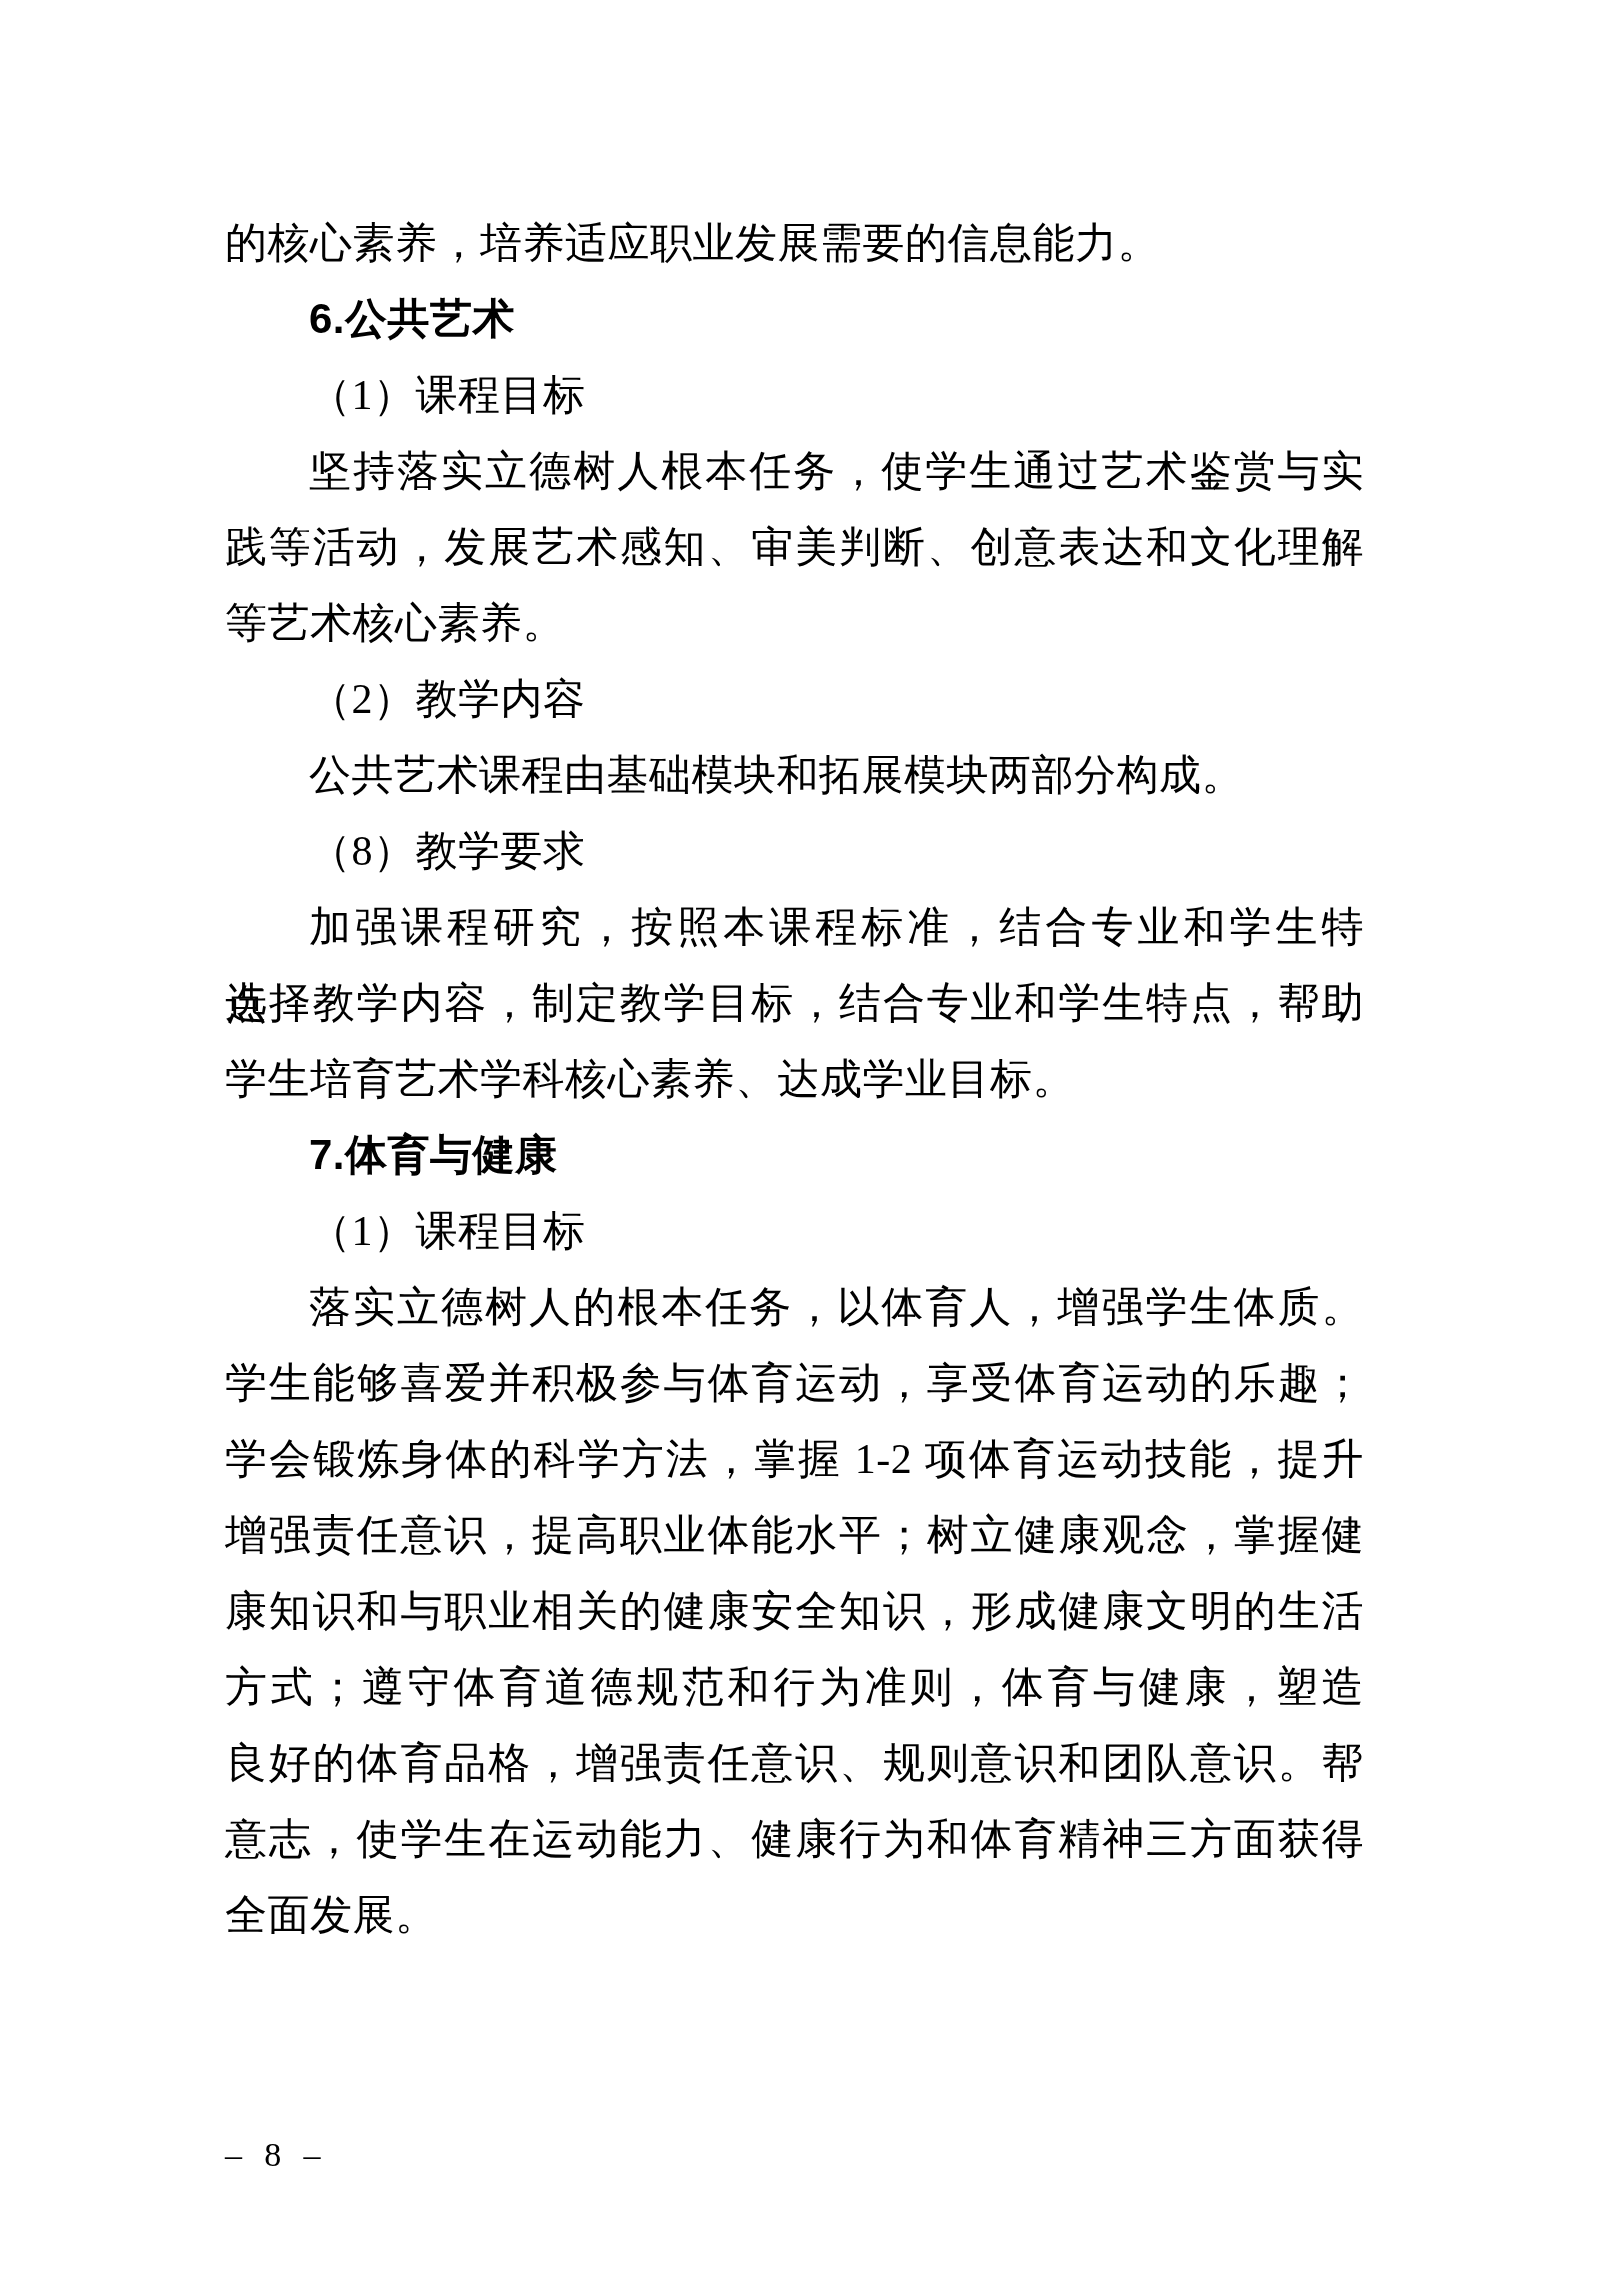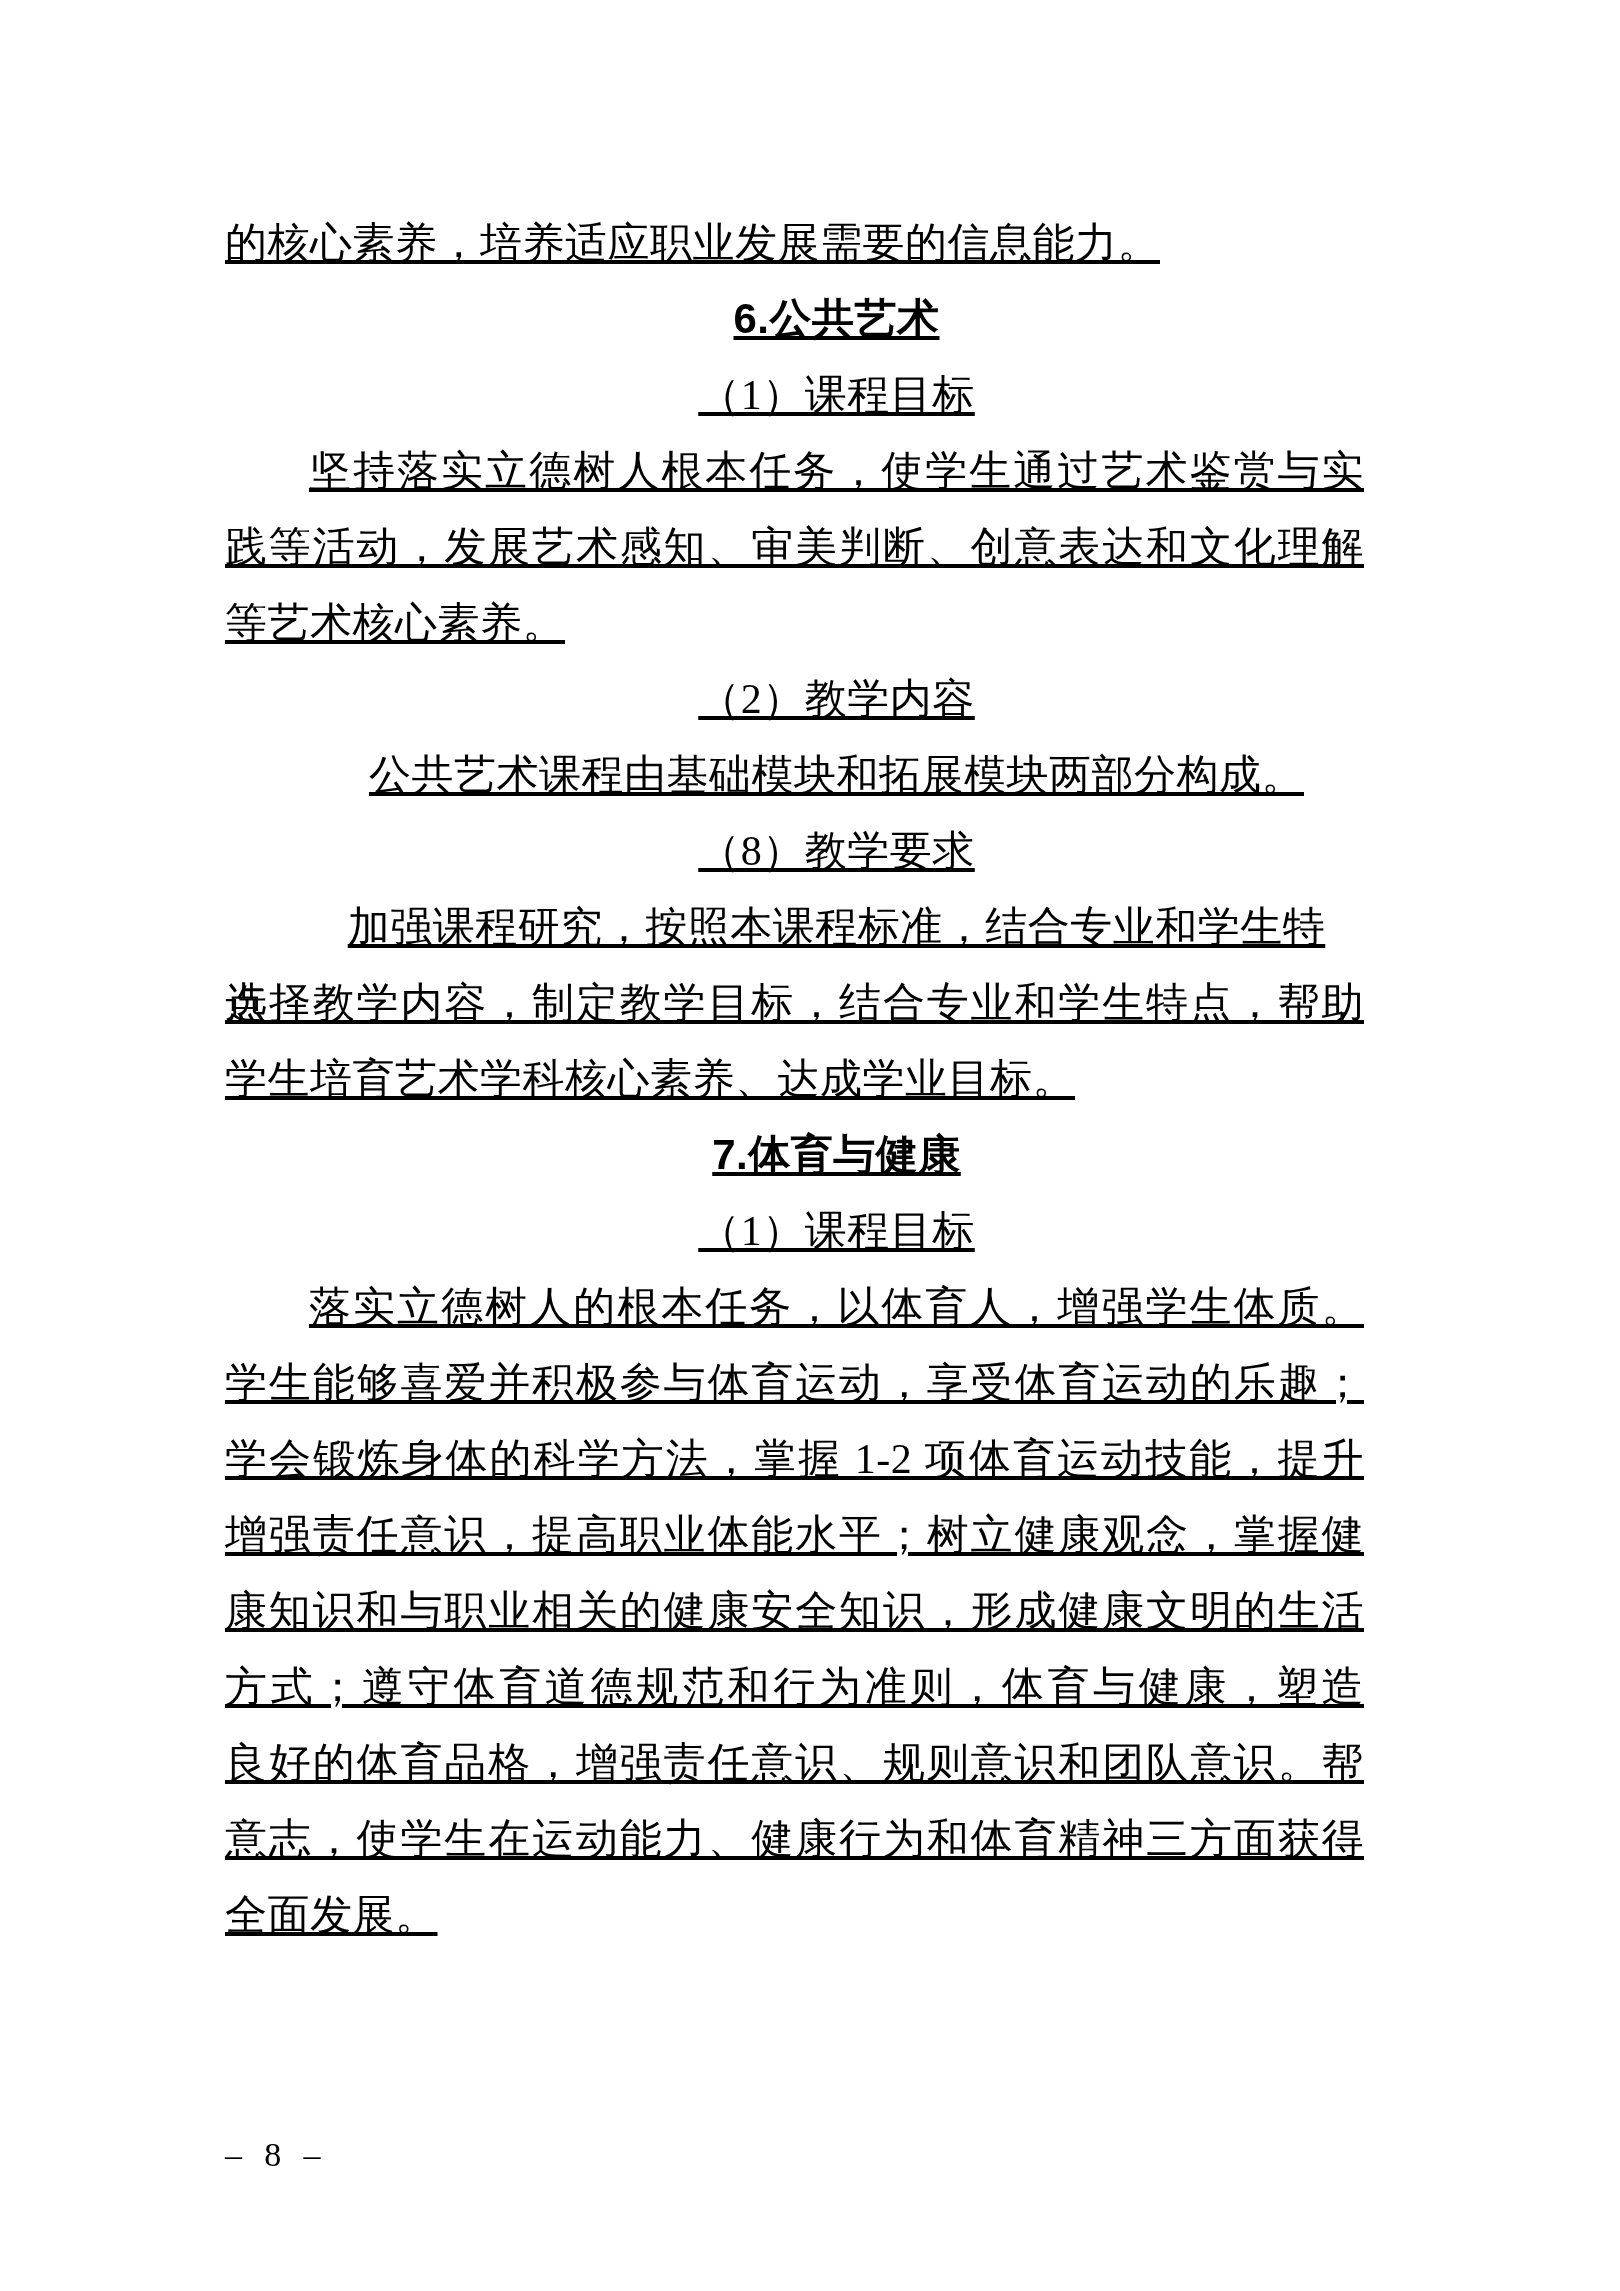--- a/index.html
+++ b/index.html
@@ -20,32 +20,30 @@
     left: 225px;
     top: 205px;
     width: 1139px;
   }
   .line {
     height: 76px;
     line-height: 76px;
     font-size: 42px;
     white-space: normal;
     letter-spacing: 0.5px;
-    text-decoration: underline;
   }
   
   .full {
     text-align: justify;
     text-align-last: justify;
     text-justify: inter-character;
   }
   
   .indent {
     text-indent: 84px;
-    text-align: center;
   }
   
   .heading {
     font-weight: 700;
     font-family: "Liberation Sans", sans-serif;
   }
   .page-footer {
     position: absolute;
     left: 225px;
     top: 2133px;

